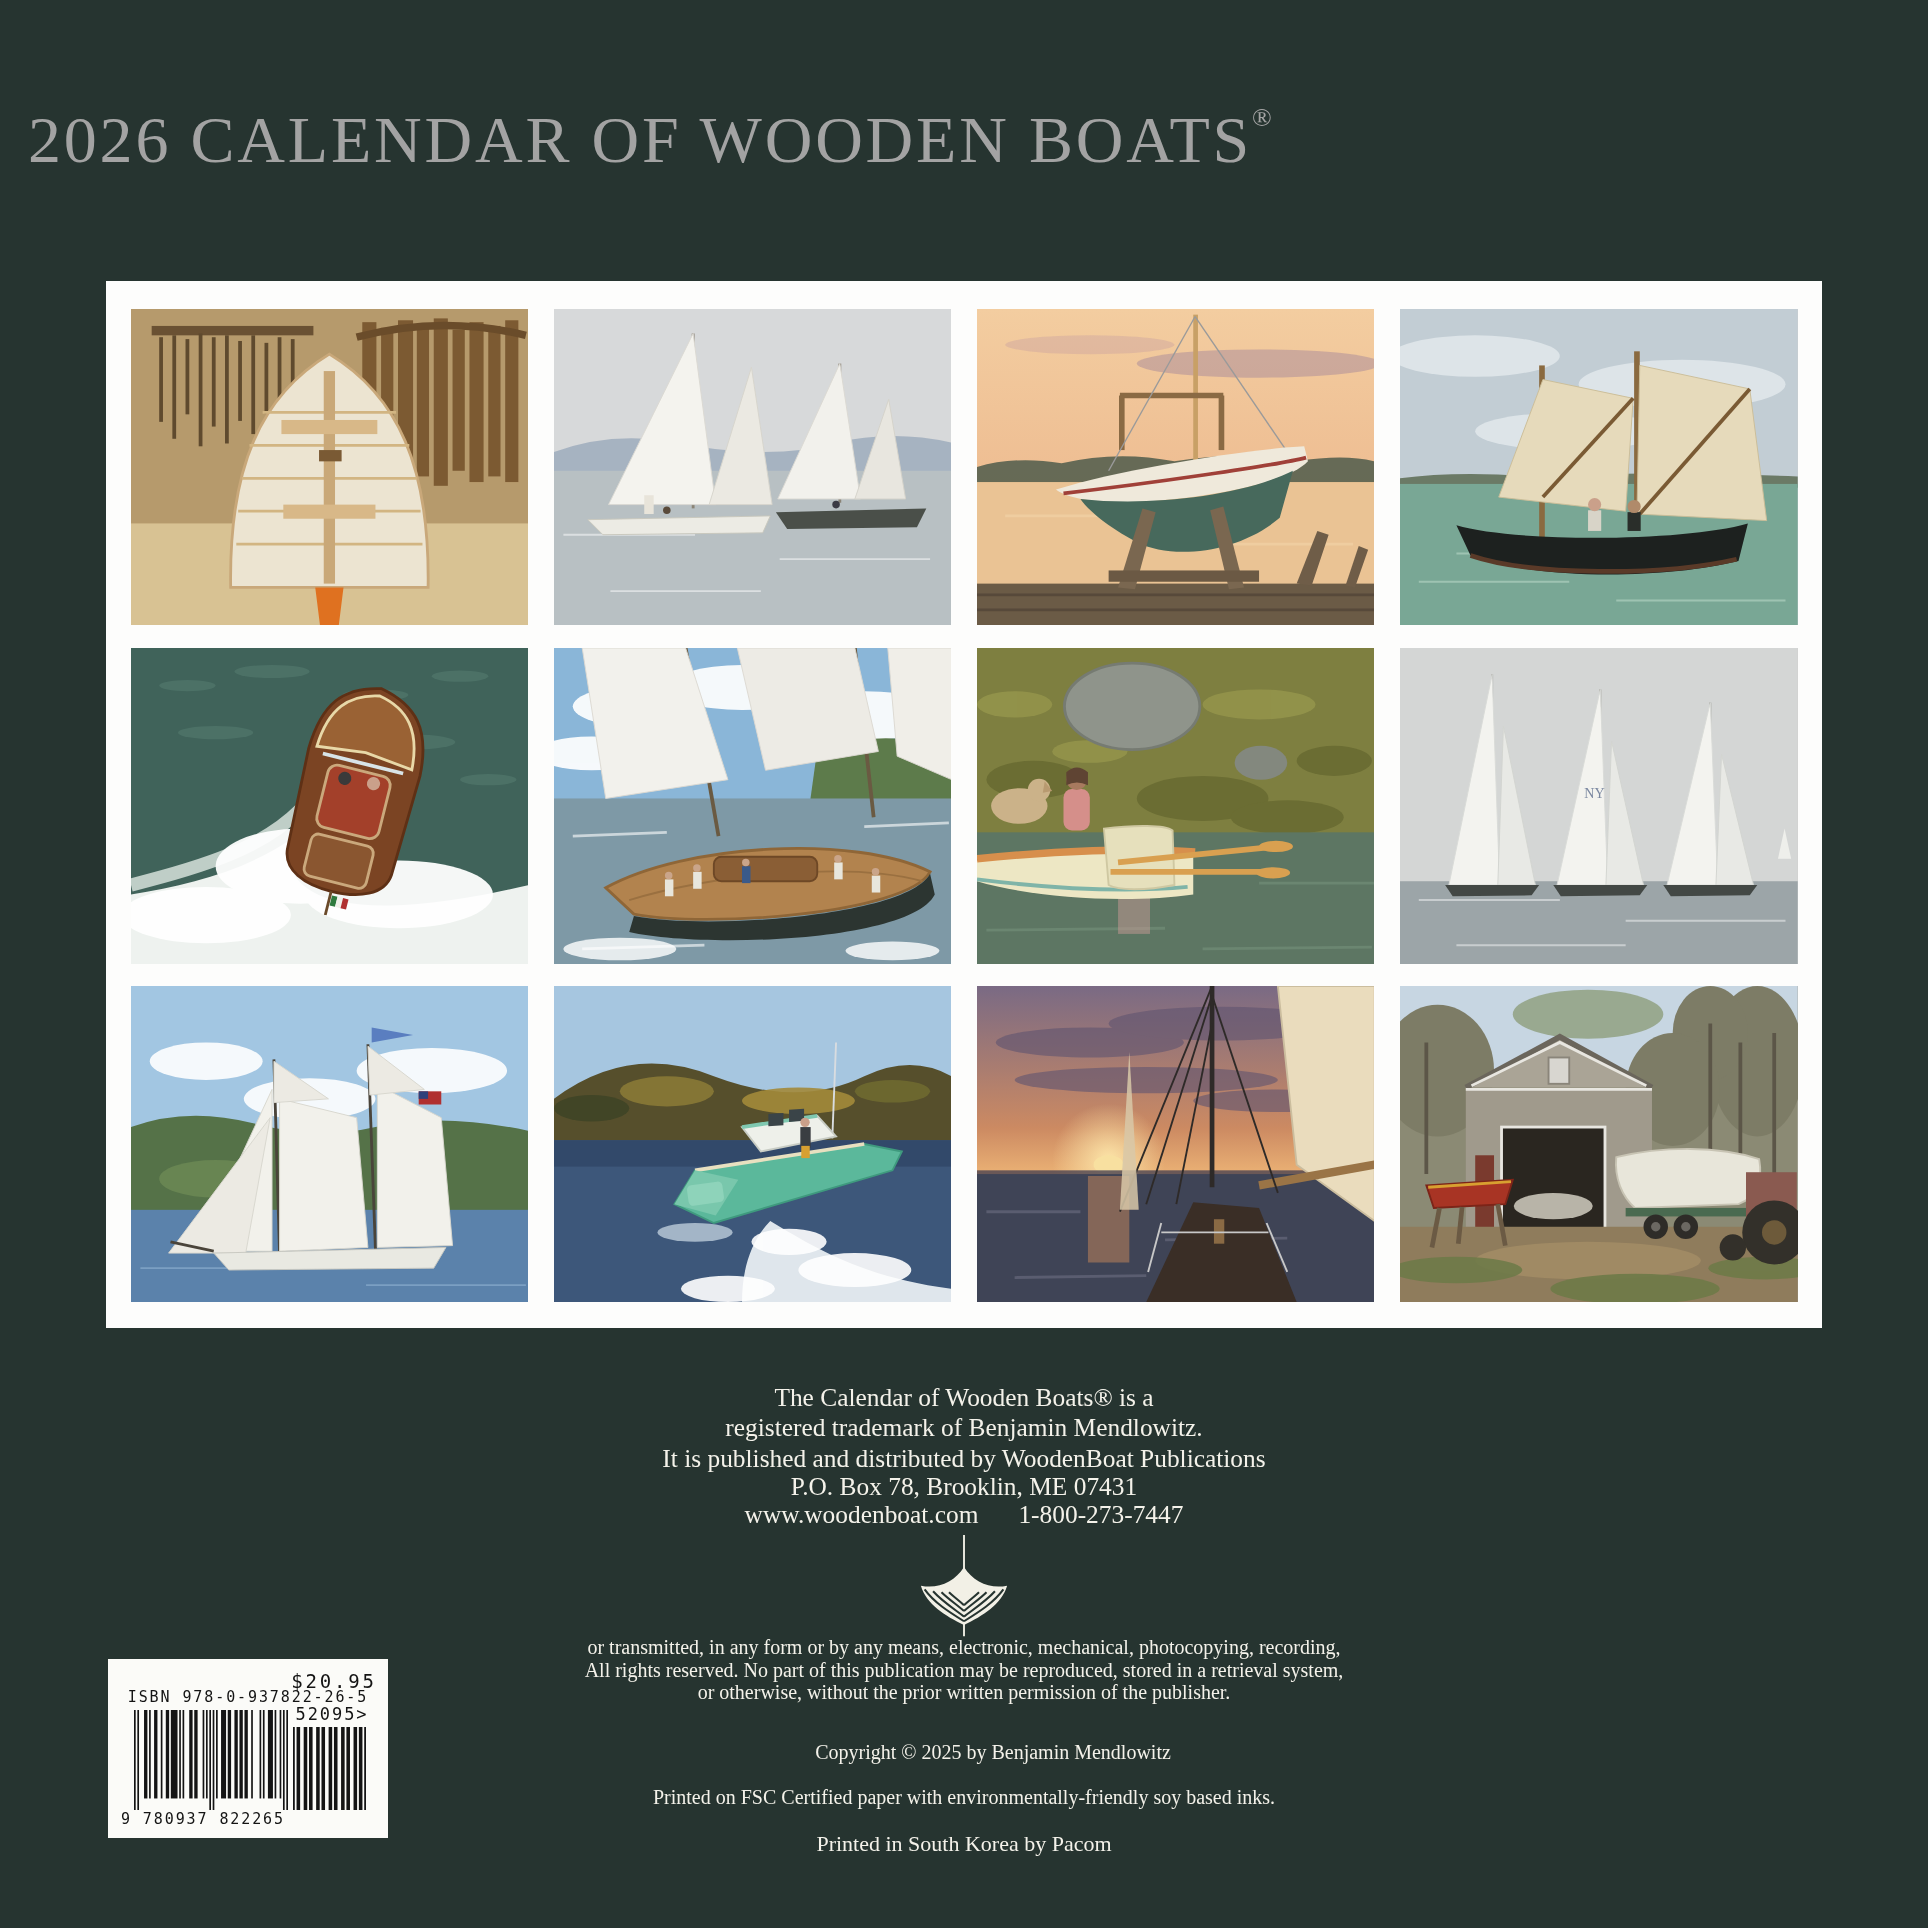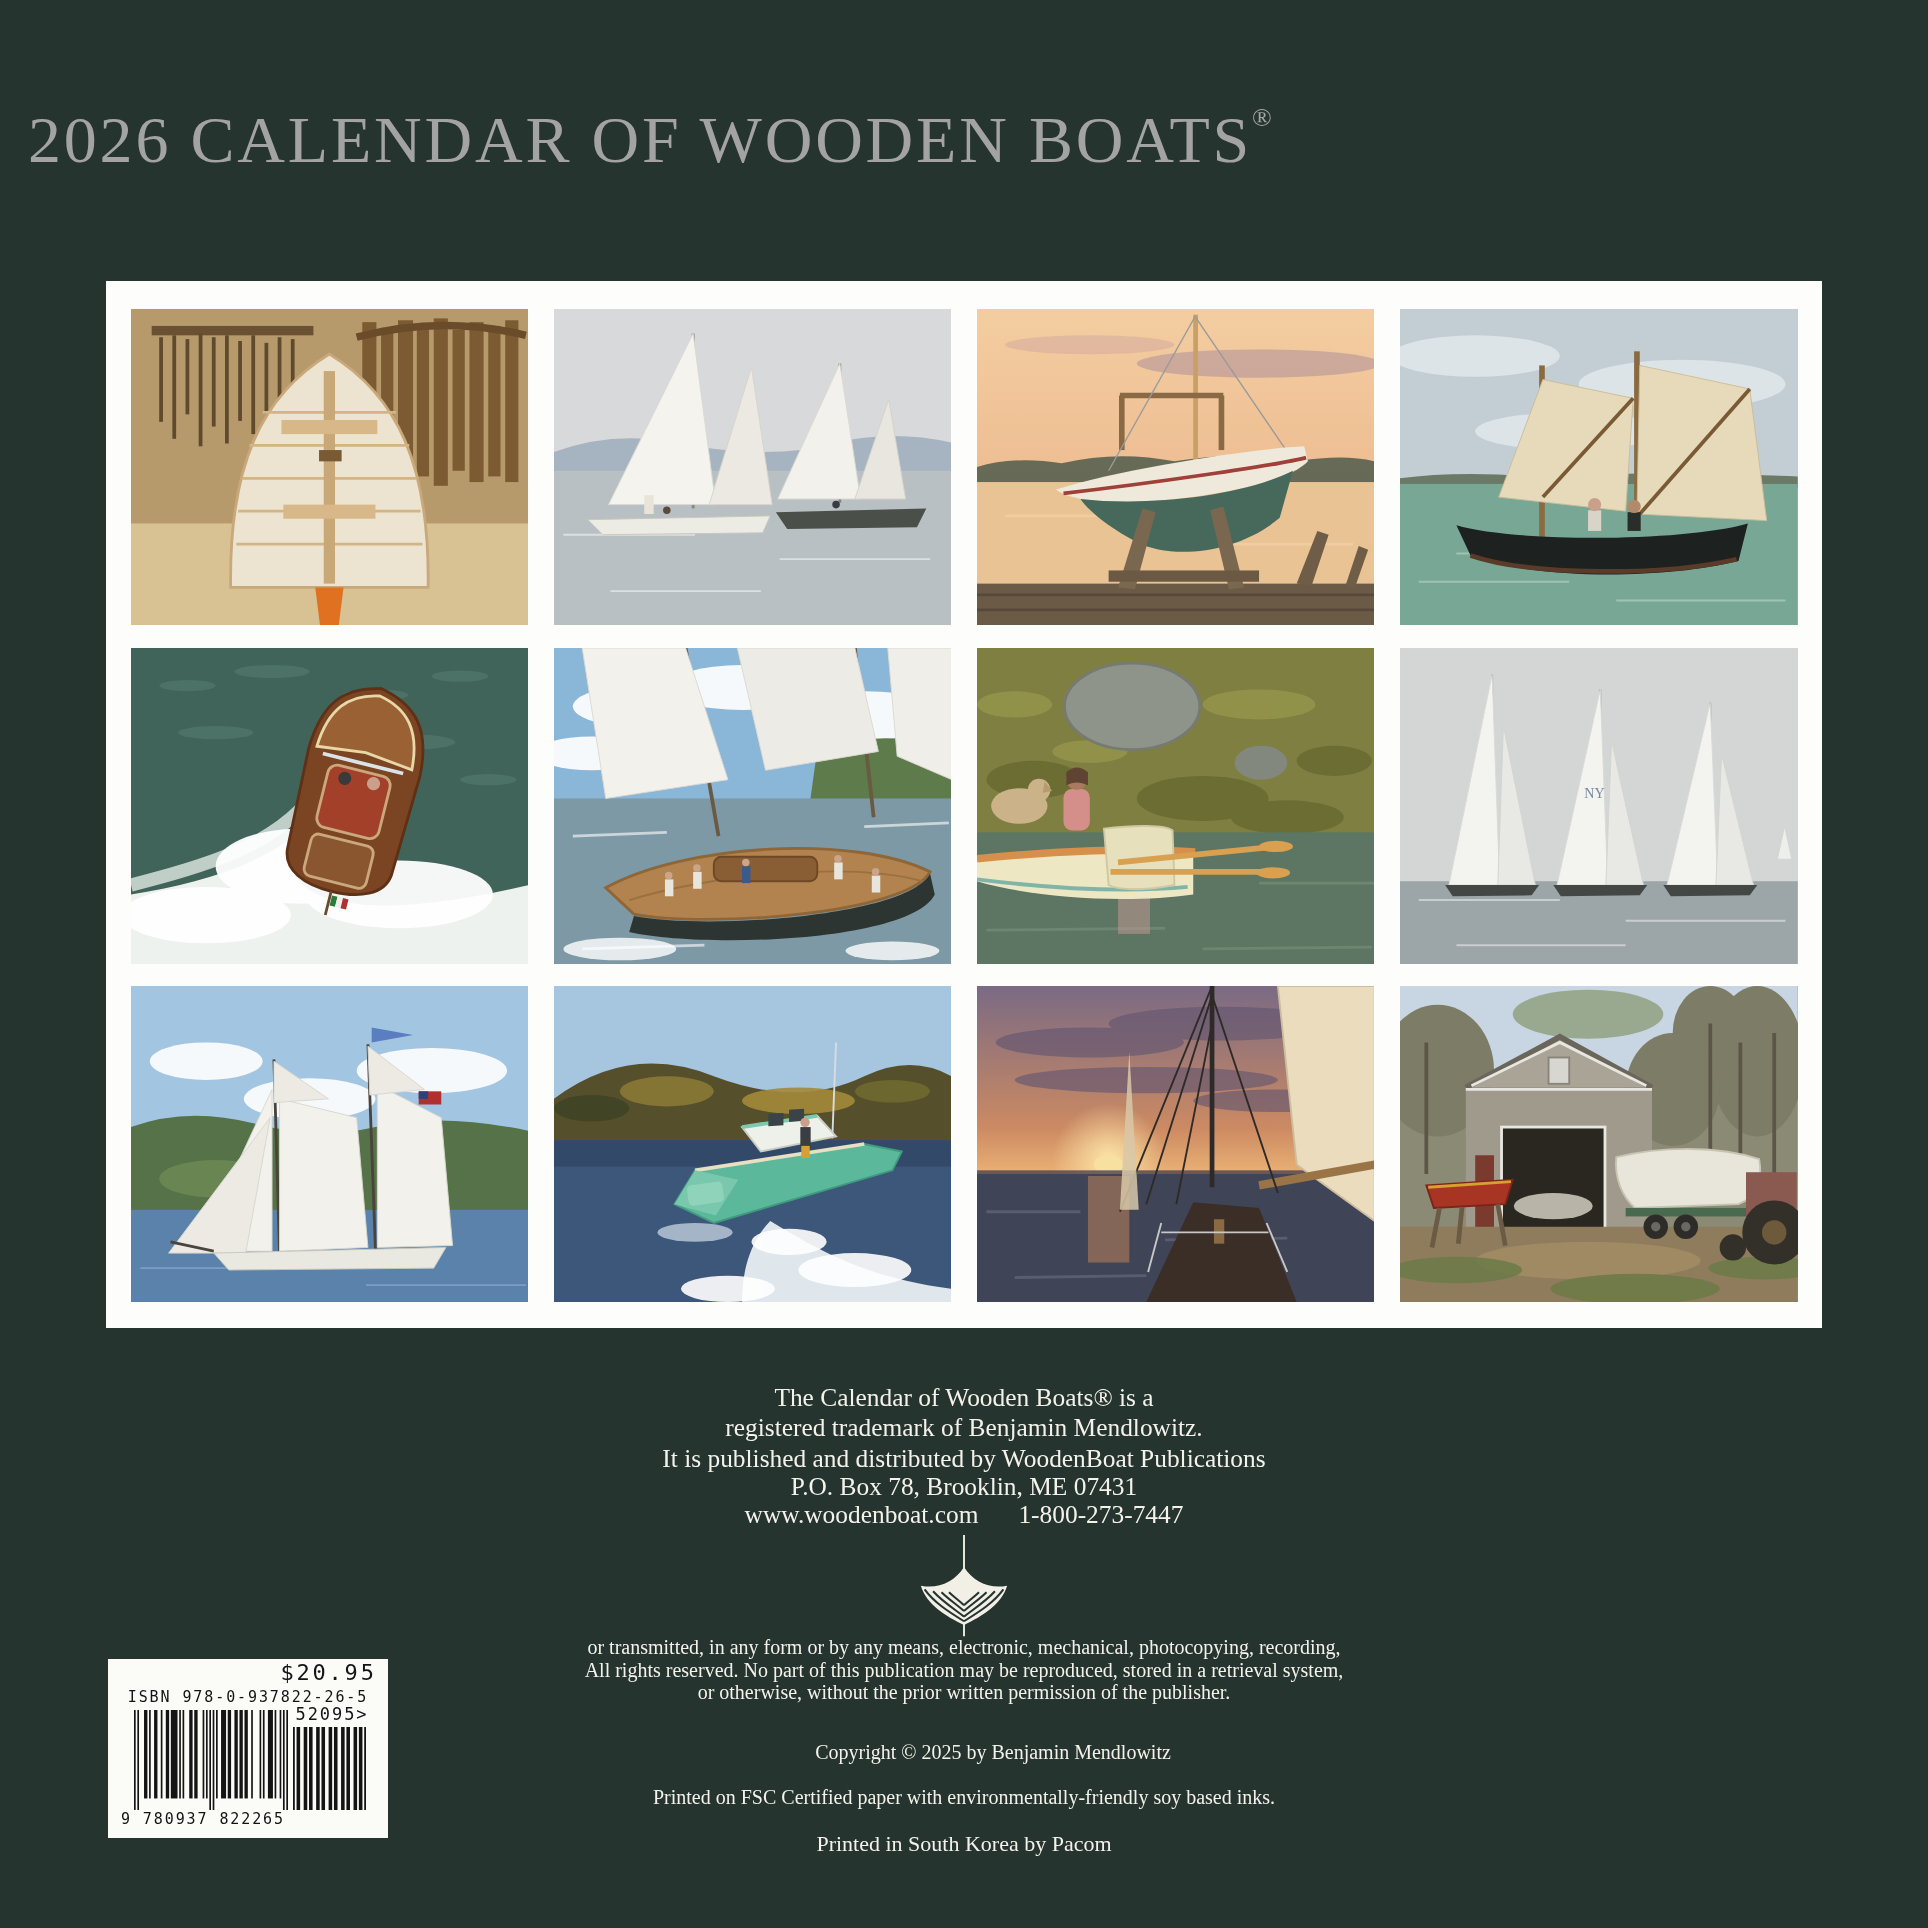--- a/index.html
+++ b/index.html
@@ -20,21 +20,21 @@
   .pub{top:1444px;font-size:25.4px;line-height:28px;}
   .pub .gap{display:inline-block;width:40px;}
   .logo{position:absolute;left:913px;top:1535px;width:102px;height:105px;}
   .logo svg{width:100%;height:100%;display:block;}
   .rights{top:1636px;font-size:20px;line-height:22.6px;}
   .copyright{top:1721px;font-size:20px;padding-left:29px;}
   .fsc{top:1766px;font-size:20px;}
   .printedin{top:1809px;font-size:22px;}
   .barcode{position:absolute;left:108px;top:1659px;width:280px;height:179px;background:#fbfbf8;
            font-family:"DejaVu Sans Mono",monospace;color:#141414;}
-  .price{position:absolute;top:1px;right:11.3px;font-size:22px;letter-spacing:2.8px;}
+  .price{position:absolute;top:11px;right:11.3px;font-size:19px;letter-spacing:2.8px;}
   .isbn{position:absolute;top:29px;left:0;width:100%;text-align:center;font-size:15px;letter-spacing:1.9px;}
   .ean-main{position:absolute;left:26px;top:51px;width:154px;height:100px;}
   .ean-digits{position:absolute;left:13px;top:151px;width:188px;font-size:15px;letter-spacing:1.9px;}
   .supp-label{position:absolute;left:179px;top:45px;width:90px;text-align:center;font-size:17px;letter-spacing:1.9px;}
   .ean-supp{position:absolute;left:185px;top:68px;width:73px;height:83px;}
 </style>
 </head>
 <body>
 
 <div class="canvas">

